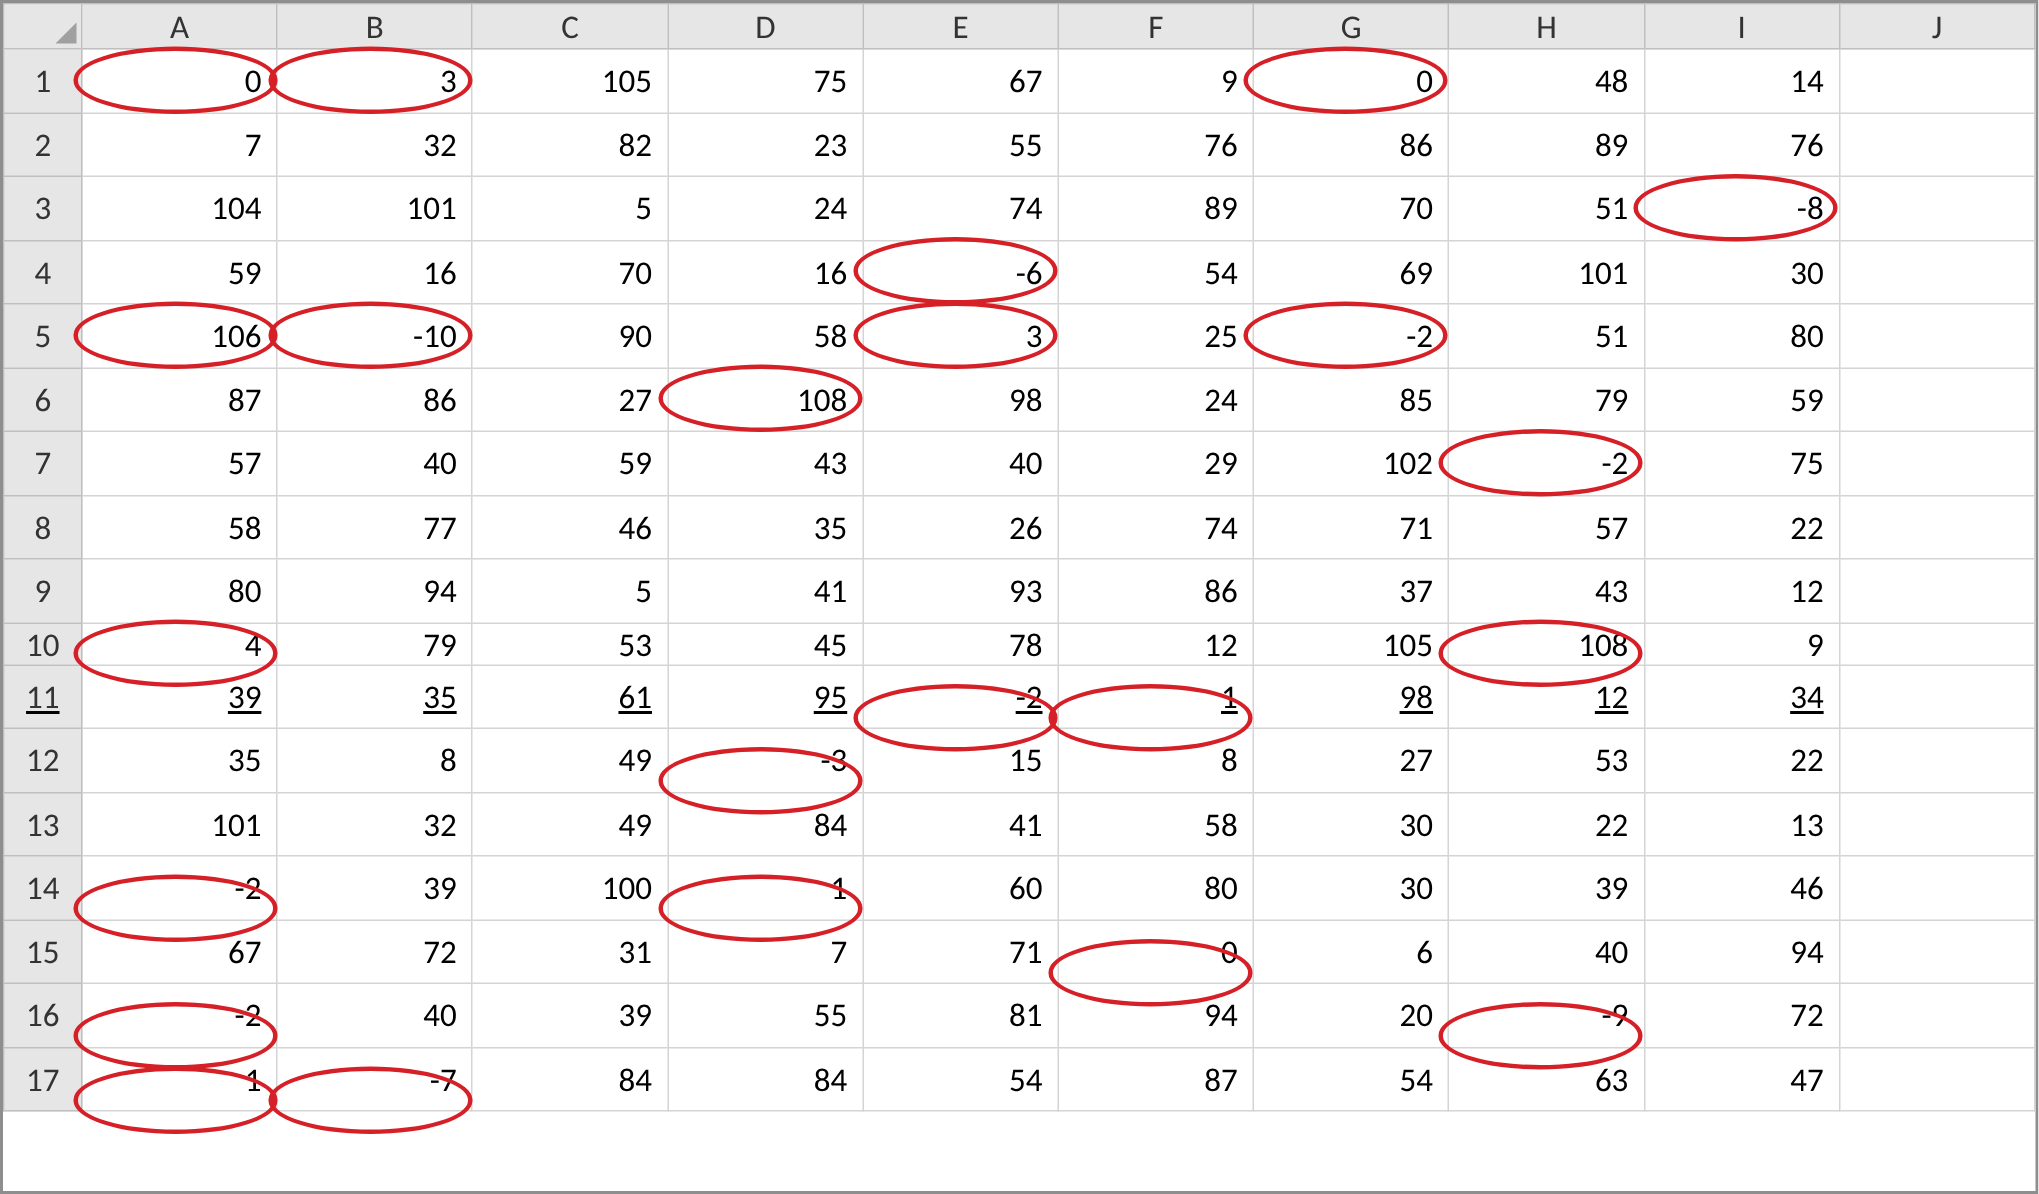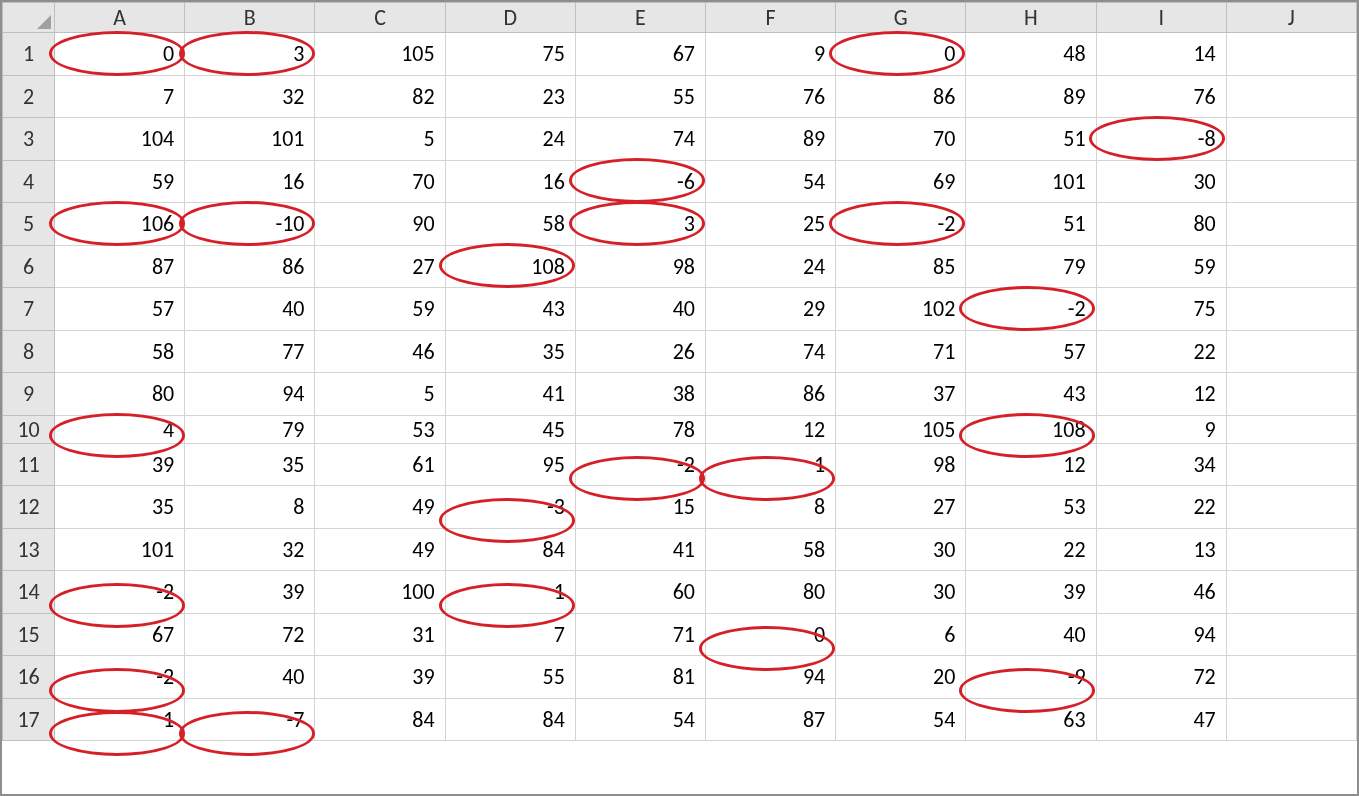--- a/index.html
+++ b/index.html
@@ -211,41 +211,41 @@
           <td class="cell">57</td>
           <td class="cell">22</td>
           <td class="cell empty"></td>
         </tr>
         <tr style="height: 42.5px;">
           <th class="row-header">9</th>
           <td class="cell">80</td>
           <td class="cell">94</td>
           <td class="cell">5</td>
           <td class="cell">41</td>
-          <td class="cell">38</td>
+          <td class="cell">93</td>
           <td class="cell">86</td>
           <td class="cell">37</td>
           <td class="cell">43</td>
           <td class="cell">12</td>
           <td class="cell empty"></td>
         </tr>
         <tr style="height: 26px;">
           <th class="row-header">10</th>
           <td class="cell">4</td>
           <td class="cell">79</td>
           <td class="cell">53</td>
           <td class="cell">45</td>
           <td class="cell">78</td>
           <td class="cell">12</td>
           <td class="cell">105</td>
           <td class="cell">108</td>
           <td class="cell">9</td>
           <td class="cell empty"></td>
         </tr>
-        <tr style="height: 42.5px;">
+        <tr style="height: 42.5px; text-decoration: underline;">
           <th class="row-header">11</th>
           <td class="cell">39</td>
           <td class="cell">35</td>
           <td class="cell">61</td>
           <td class="cell">95</td>
           <td class="cell">-2</td>
           <td class="cell">1</td>
           <td class="cell">98</td>
           <td class="cell">12</td>
           <td class="cell">34</td>

